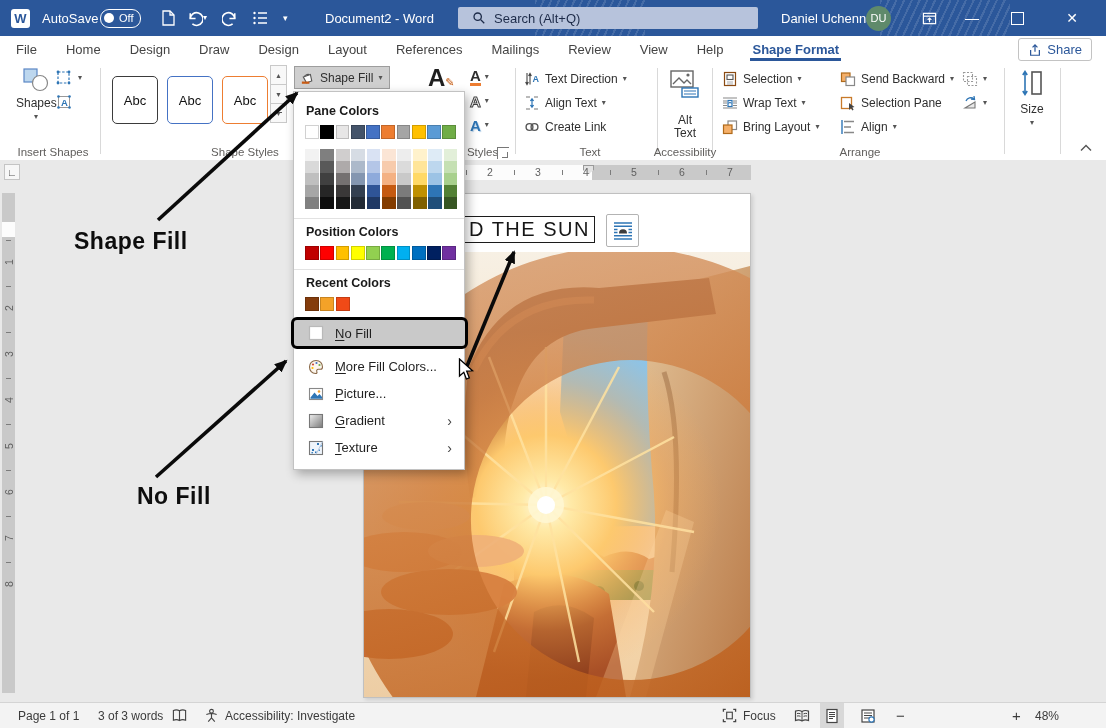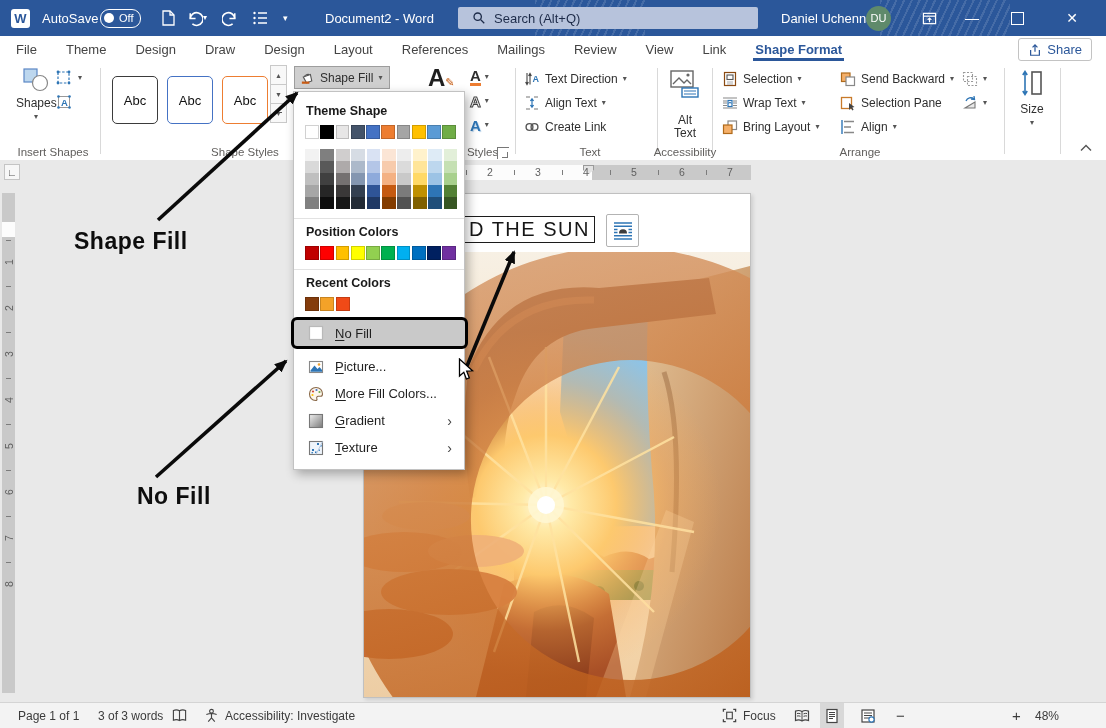--- a/index.html
+++ b/index.html
@@ -308,30 +308,30 @@
     <div class="tb-item winbtn" style="left:955px">—</div>
     <div class="tb-item winbtn" style="left:1000px">
         <span style="width:11px;height:11px;border:1.3px solid #fff;display:block"></span>
       </div>
     <div class="tb-item winbtn" style="left:1055px">✕</div>
   </div>
 
   <div class="tabsrow">
     <div class="tabs" id="tabs">
         <div class="tab">File</div>
-        <div class="tab">Theme</div>
+        <div class="tab">Home</div>
         <div class="tab">Design</div>
         <div class="tab">Draw</div>
         <div class="tab">Design</div>
         <div class="tab">Layout</div>
         <div class="tab">References</div>
         <div class="tab">Mailings</div>
         <div class="tab">Review</div>
         <div class="tab">View</div>
-        <div class="tab">Link</div>
+        <div class="tab">Help</div>
         <div class="tab active">Shape Format</div>
       </div>
     <div class="sharebtn">
       <svg width="14" height="14" color="#2b579a">
           <use href="#i-share"></use>
         </svg>
       <span>Share</span>
     </div>
   </div>
 
@@ -629,21 +629,21 @@
       <svg width="22" height="22">
           <use href="#i-arch"></use>
         </svg>
     </div>
 
     <div class="anno" style="left:74px;top:68px">Shape Fill</div>
     <div class="anno" style="left:137px;top:323px">No Fill</div>
   </div>
 
   <div class="dropdown">
-    <div class="dd-h">Theme Shape</div>
+    <div class="dd-h">Pane Colors</div>
     <div class="swrow" id="themeRow">
         <div class="sw" style="background: rgb(255, 255, 255);"></div>
         <div class="sw" style="background: rgb(0, 0, 0);"></div>
         <div class="sw" style="background: rgb(231, 230, 230);"></div>
         <div class="sw" style="background: rgb(68, 84, 106);"></div>
         <div class="sw" style="background: rgb(68, 114, 196);"></div>
         <div class="sw" style="background: rgb(237, 125, 49);"></div>
         <div class="sw" style="background: rgb(165, 165, 165);"></div>
         <div class="sw" style="background: rgb(255, 192, 0);"></div>
         <div class="sw" style="background: rgb(91, 155, 213);"></div>
@@ -747,32 +747,32 @@
           <span class="micon">
             <svg width="16" height="16">
               <use href="#i-nofill"></use>
             </svg>
           </span>
           <span><u>N</u>o Fill</span>
         </div>
         <div class="menu-item">
           <span class="micon">
             <svg width="16" height="16">
+              <use href="#i-palette"></use>
+            </svg>
+          </span>
+          <span><u>M</u>ore Fill Colors...</span>
+        </div>
+        <div class="menu-item">
+          <span class="micon">
+            <svg width="16" height="16">
               <use href="#i-picture"></use>
             </svg>
           </span>
           <span><u>P</u>icture...</span>
-        </div>
-        <div class="menu-item">
-          <span class="micon">
-            <svg width="16" height="16">
-              <use href="#i-palette"></use>
-            </svg>
-          </span>
-          <span><u>M</u>ore Fill Colors...</span>
         </div>
         <div class="menu-item">
           <span class="micon">
             <svg width="16" height="16">
               <use href="#i-gradient"></use>
             </svg>
           </span>
           <span><u>G</u>radient</span>
           <span class="sub">›</span>
         </div>

